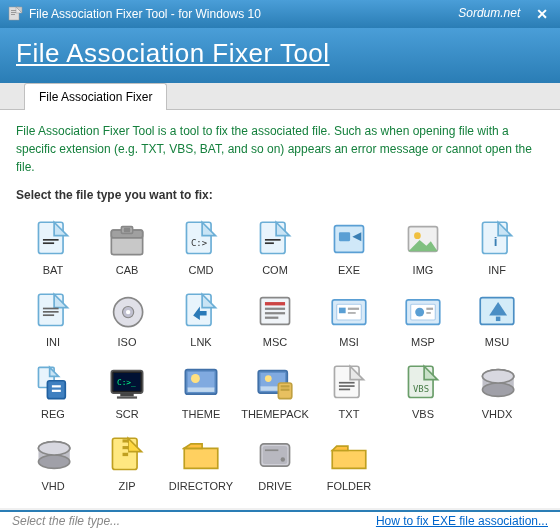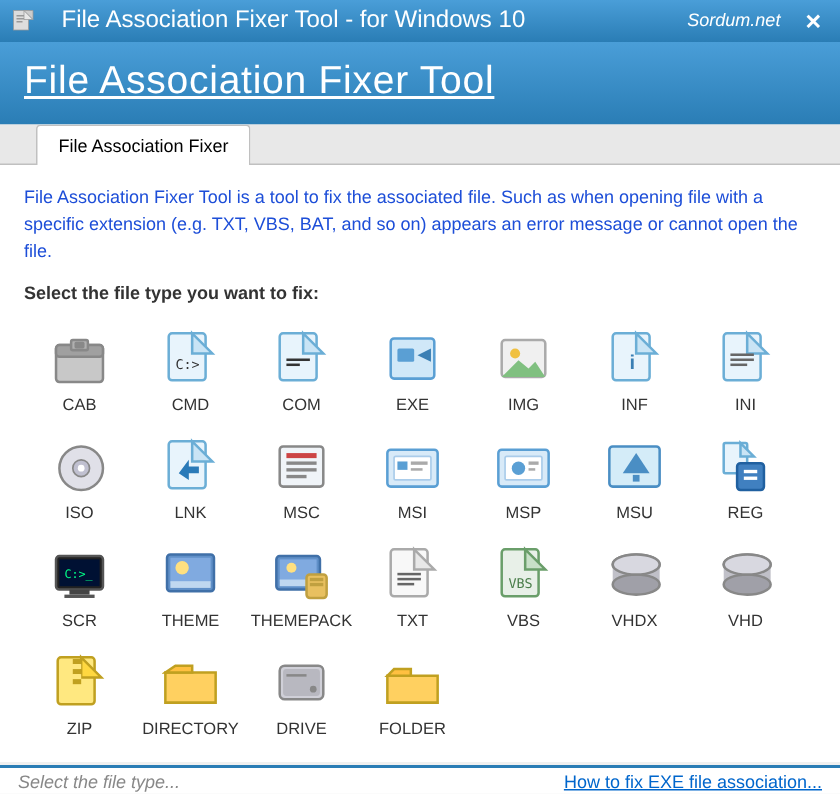--- a/index.html
+++ b/index.html
@@ -19,22 +19,22 @@
       display: flex;
       align-items: center;
       justify-content: space-between;
       padding: 4px 8px;
       height: 28px;
       user-select: none;
     }
     .title-bar-left {
       display: flex;
       align-items: center;
-      gap: 17px;
-      font-size: 16px;
+      gap: 5px;
+      font-size: 12px;
     }
     .title-bar-icon {
       width: 16px;
       height: 16px;
     }
     .title-bar-right {
       display: flex;
       align-items: flex-start;
       gap: 12px;
       font-size: 12px;
@@ -92,21 +92,21 @@
 
     
     .content-area {
       background: white;
       padding: 12px 16px 8px 16px;
       flex: 1;
     }
 
     .description-text {
       font-size: 12px;
-      color: #1d4ed8;
+      color: #15803d;
       line-height: 1.5;
       margin-bottom: 12px;
     }
 
     .select-label {
       font-size: 12px;
       font-weight: bold;
       margin-bottom: 10px;
       color: #333;
     }
@@ -207,20 +207,34 @@
   </div>
 </div>
 
 <div class="content-area">
   <p class="description-text">
     <span>File Association Fixer Tool is a tool to fix the associated file. Such as when opening file with a specific extension (e.g. TXT, VBS, BAT, and so on) appears an error message or cannot open the file.</span>
   </p>
   <p class="select-label">Select the file type you want to fix:</p>
 
   <div class="icons-grid" id="icons-grid">
+  <div class="file-icon-item">
+        <div class="icon-img">
+          <svg viewBox="0 0 34 32" xmlns="http://www.w3.org/2000/svg">
+            <g>
+              <rect x="4" y="1" width="22" height="28" rx="2" fill="#e8f4fc" stroke="#6baed6" stroke-width="1.5"></rect>
+    <rect x="4" y="1" width="14" height="9" rx="1" fill="none" stroke="#6baed6" stroke-width="0"></rect>
+    <polygon points="18,1 30,13 18,13" fill="#c9e4f5" stroke="#6baed6" stroke-width="1.5"></polygon>
+              <rect x="8" y="16" width="14" height="1.5" fill="#333"></rect>
+              <rect x="8" y="19" width="10" height="1.5" fill="#333"></rect>
+            </g>
+          </svg>
+        </div>
+        <span class="icon-label">BAT</span>
+      </div>
       <div class="file-icon-item">
         <div class="icon-img">
           <svg viewBox="0 0 34 32" xmlns="http://www.w3.org/2000/svg">
             <g>
       <rect x="3" y="8" width="28" height="22" rx="2" fill="#c8c8c8" stroke="#888" stroke-width="1.5"></rect>
       <rect x="3" y="8" width="28" height="7" rx="2" fill="#a0a0a0" stroke="#888" stroke-width="1.5"></rect>
       <rect x="12" y="5" width="10" height="6" rx="1" fill="#b0b0b0" stroke="#888" stroke-width="1.5"></rect>
       <rect x="14" y="6" width="6" height="4" rx="1" fill="#888"></rect>
     </g>
           </svg>

